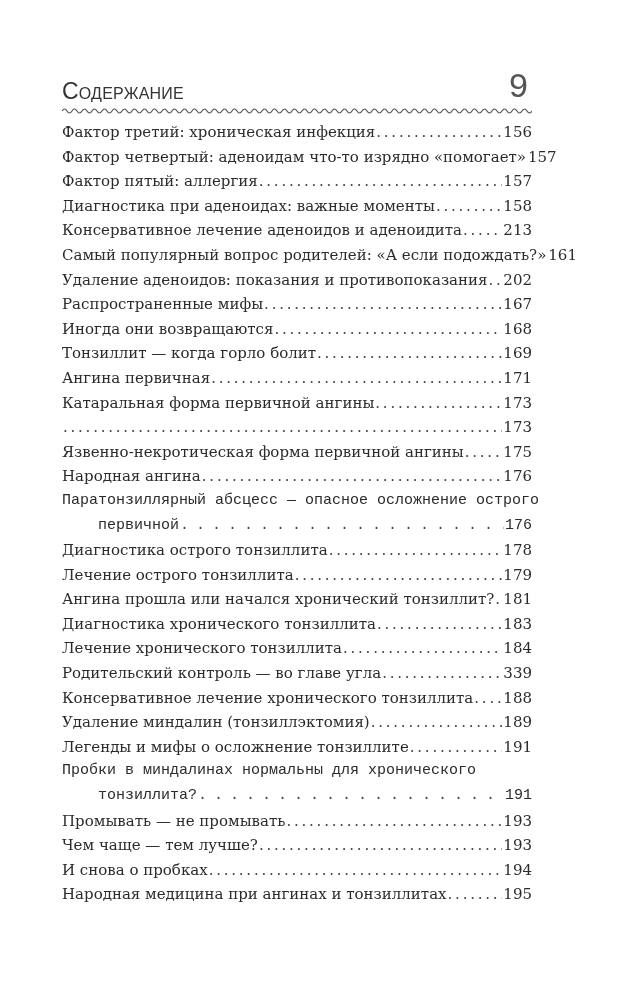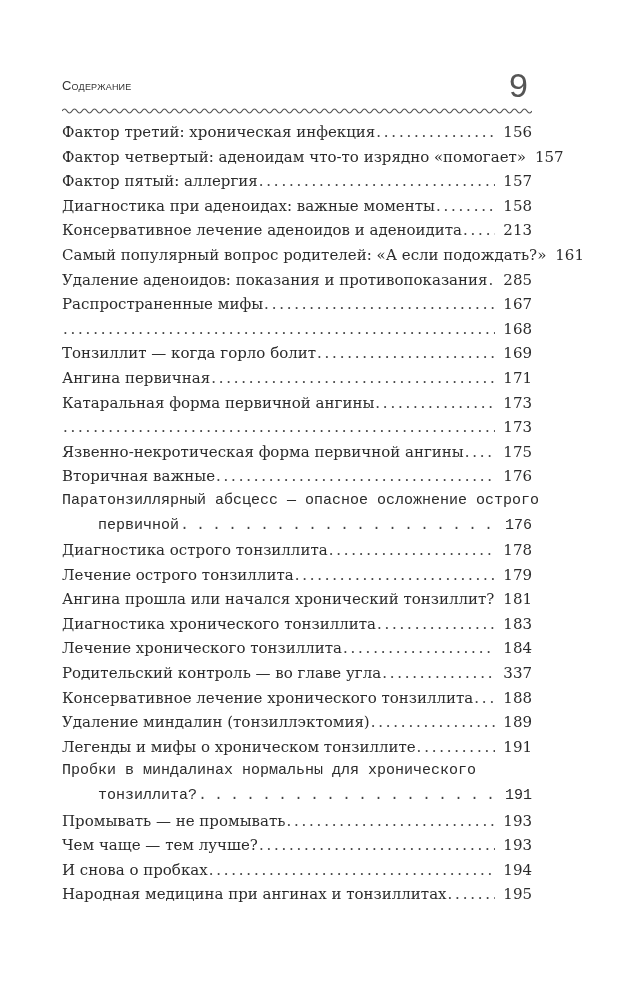--- a/index.html
+++ b/index.html
@@ -3,41 +3,41 @@
 <meta charset="utf-8">
 <style>
   html, body { margin:0; padding:0; }
   body {
     width:620px; height:1001px; background:#ffffff; position:relative; overflow:hidden;
     font-family:"DejaVu Serif", "Liberation Serif", serif; color:#2a2a2a;
   }
   .header { position:absolute; left:62px; top:70px; width:470px; height:46px; }
   .header-title {
     position:absolute; left:0; top:8px; font-family:"Liberation Sans", sans-serif;
-    font-size:13px; font-variant:small-caps; letter-spacing:0.2px; color:#333;
+    font-size:23px; font-variant:small-caps; letter-spacing:0.2px; color:#333;
   }
   .page-num {
     position:absolute; right:4px; top:-2px; font-family:"Liberation Sans", sans-serif;
     font-size:34px; color:#555; line-height:34px;
   }
   .wave { position:absolute; left:0; top:36px; width:470px; height:10px; }
   .toc { position:absolute; left:62px; top:120px; width:470px; }
   .entry {
     display:flex; align-items:baseline; font-size:15px; line-height:24.6px;
     white-space:nowrap; color:#2b2b2b;
   }
   .entry .title { flex:0 0 auto; }
   .entry .dots {
     flex:1 1 auto; overflow:hidden; margin:0 1px; letter-spacing:2.6px; color:#444;
   }
   .entry .dots::before {
     content:". . . . . . . . . . . . . . . . . . . . . . . . . . . . . . . . . . . . . . . . . . . . . . . . . . . . . . . . . . . . . . . . . . . . . . . . . . . . . . . . . . . . . . . . . . . .";
     letter-spacing:-1.0px;
   }
-  .entry .pg { flex:0 0 auto;margin-left:7px; }
+  .entry .pg { flex:0 0 auto; }
   .entry.multi { display:block;font-family:Liberation Mono, monospace; }
   .entry.multi .line1 { display:block; }
   .entry.multi .line2 { display:flex; align-items:baseline; padding-left:36px; }
 </style>
 </head>
 <body>
 
 <div class="header">
   <span class="header-title">Содержание</span>
   <span class="page-num">9</span>
@@ -73,28 +73,29 @@
       <span class="pg">213</span>
     </div>
     <div class="entry">
       <span class="title">Самый популярный вопрос родителей: «А если подождать?»</span>
       <span class="dots"></span>
       <span class="pg">161</span>
     </div>
     <div class="entry">
       <span class="title">Удаление аденоидов: показания и противопоказания</span>
       <span class="dots"></span>
-      <span class="pg">285</span>
+      <span class="pg">202</span>
     </div>
     <div class="entry">
       <span class="title">Распространенные мифы</span>
       <span class="dots"></span>
       <span class="pg">167</span>
     </div>
     <div class="entry">
+      <span class="title">Иногда они возвращаются</span>
       <span class="dots"></span>
       <span class="pg">168</span>
     </div>
     <div class="entry">
       <span class="title">Тонзиллит — когда горло болит</span>
       <span class="dots"></span>
       <span class="pg">169</span>
     </div>
     <div class="entry">
       <span class="title">Ангина первичная</span>
@@ -109,21 +110,21 @@
     <div class="entry">
       <span class="dots"></span>
       <span class="pg">173</span>
     </div>
     <div class="entry">
       <span class="title">Язвенно-некротическая форма первичной ангины</span>
       <span class="dots"></span>
       <span class="pg">175</span>
     </div>
     <div class="entry">
-      <span class="title">Вторичная важные</span>
+      <span class="title">Народная ангина</span>
       <span class="dots"></span>
       <span class="pg">176</span>
     </div>
     <div class="entry multi">
       <span class="line1">Паратонзиллярный абсцесс — опасное осложнение острого</span>
       <span class="line2">
         <span class="title">первичной</span>
         <span class="dots"></span>
         <span class="pg">176</span>
       </span>
@@ -149,34 +150,34 @@
       <span class="pg">183</span>
     </div>
     <div class="entry">
       <span class="title">Лечение хронического тонзиллита</span>
       <span class="dots"></span>
       <span class="pg">184</span>
     </div>
     <div class="entry">
       <span class="title">Родительский контроль — во главе угла</span>
       <span class="dots"></span>
-      <span class="pg">337</span>
+      <span class="pg">339</span>
     </div>
     <div class="entry">
       <span class="title">Консервативное лечение хронического тонзиллита</span>
       <span class="dots"></span>
       <span class="pg">188</span>
     </div>
     <div class="entry">
       <span class="title">Удаление миндалин (тонзиллэктомия)</span>
       <span class="dots"></span>
       <span class="pg">189</span>
     </div>
     <div class="entry">
-      <span class="title">Легенды и мифы о хроническом тонзиллите</span>
+      <span class="title">Легенды и мифы о осложнение тонзиллите</span>
       <span class="dots"></span>
       <span class="pg">191</span>
     </div>
     <div class="entry multi">
       <span class="line1">Пробки в миндалинах нормальны для хронического</span>
       <span class="line2">
         <span class="title">тонзиллита?</span>
         <span class="dots"></span>
         <span class="pg">191</span>
       </span>

